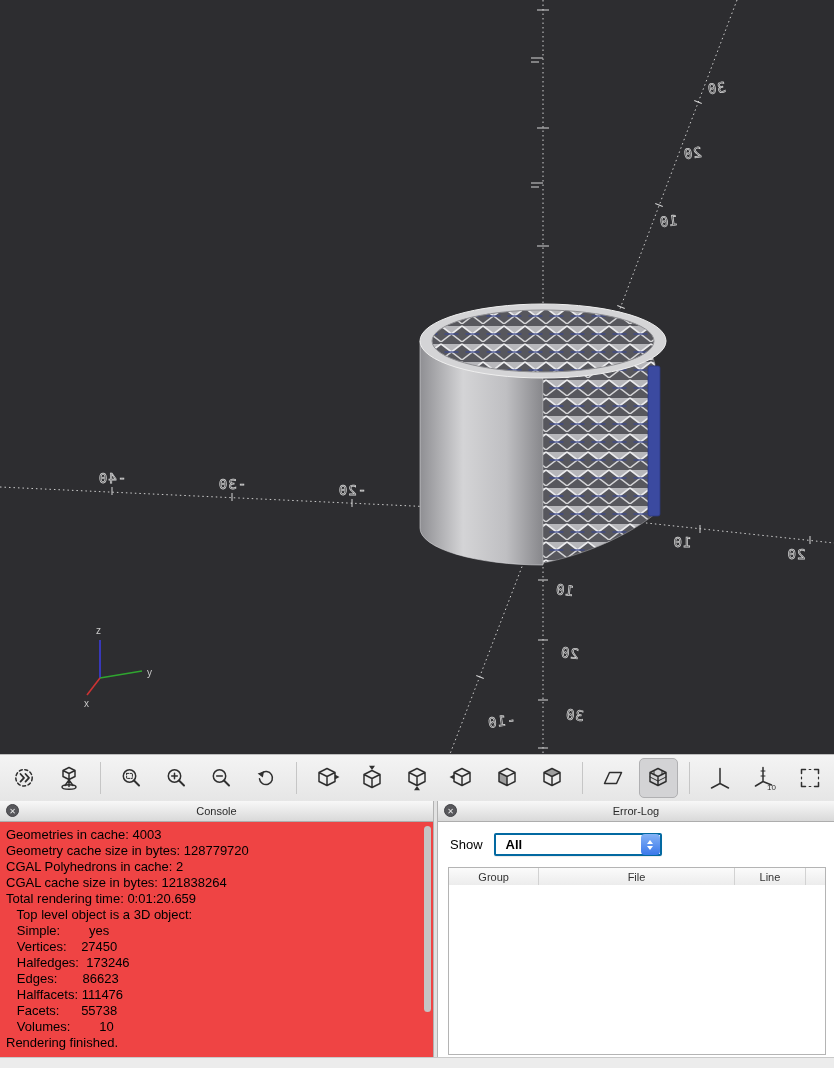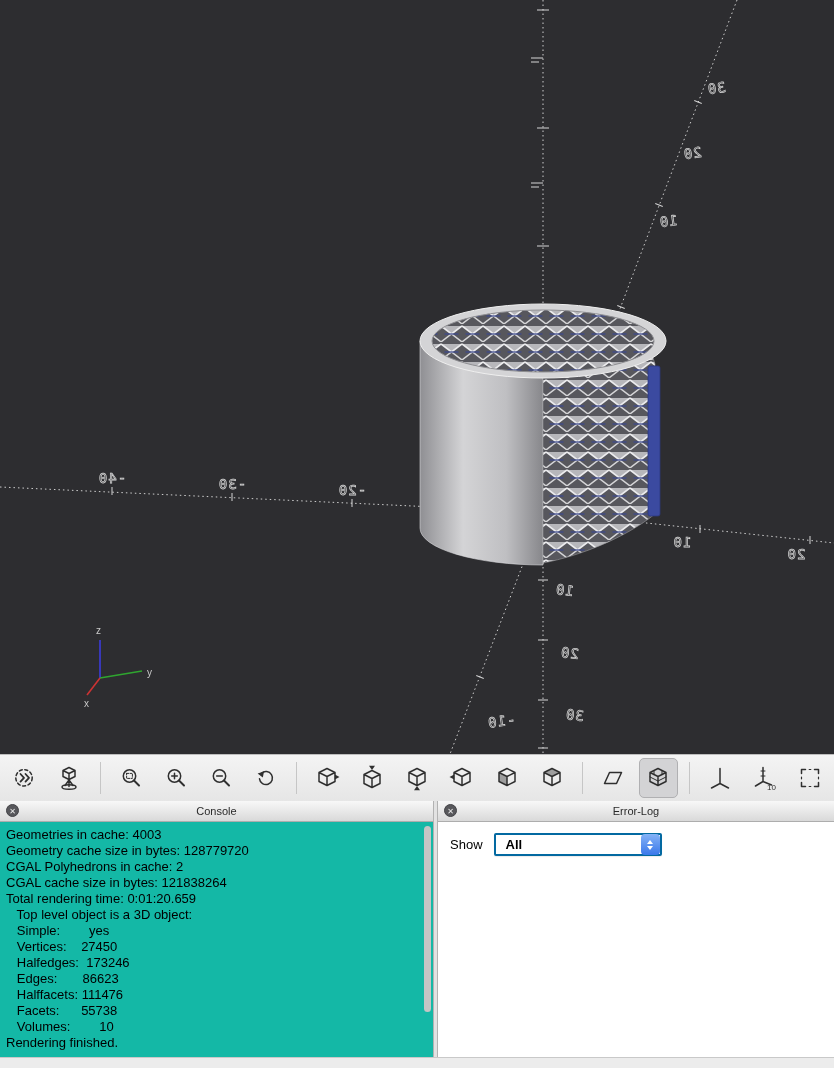--- a/index.html
+++ b/index.html
@@ -30,21 +30,21 @@
   .divider{width:3px;background:#e2e2e2;border-right:1px solid #b2b2b2;flex:none;}
   .error-panel{flex:1;}
 
   .panel-header{position:relative;height:20px;background:linear-gradient(#f8f8f8,#d9d9d9);
                 border-bottom:1px solid #adadad;}
   .panel-title{display:block;text-align:center;font-size:11px;line-height:20px;color:#2a2a2a;}
   .close-btn{position:absolute;left:6px;top:3px;width:13px;height:13px;border-radius:50%;
              background:#58585c;color:#ededed;font-size:8px;line-height:13px;text-align:center;
              border:1px solid #434347;box-sizing:border-box;cursor:pointer;}
 
-  .console-body{position:absolute;top:21px;left:0;right:0;bottom:0;background:#14b8a6;overflow:hidden;}
+  .console-body{position:absolute;top:21px;left:0;right:0;bottom:0;background:#ef4444;overflow:hidden;}
   .console-body pre{margin:0;padding:5px 10px 0 6px;font-family:"Liberation Sans",sans-serif;
                     font-size:13px;line-height:16px;color:#000;white-space:pre;}
   .vscroll{position:absolute;top:2px;right:1px;width:8px;bottom:12px;}
   .vthumb{position:absolute;top:2px;left:0;width:7px;height:80%;border-radius:4px;background:#c5c5c5;}
 
   .error-body{position:absolute;top:21px;left:0;right:0;bottom:0;background:#fff;}
   .filter-row{display:flex;align-items:center;gap:11px;padding:11px 0 0 12px;}
   .show-label{font-size:13px;font-weight:400;color:#000;}
   .dropdown{width:168px;height:23px;box-sizing:border-box;border:2px solid #0369a1;border-radius:2px;
             background:#fff;display:flex;align-items:center;justify-content:space-between;
@@ -314,18 +314,26 @@
         <div class="filter-row">
           <span class="show-label">Show</span>
           <div class="dropdown">
             <span class="dd-value">All</span>
             <span class="dd-btn">
               <span class="tri-up"></span>
               <span class="tri-down"></span>
             </span>
           </div>
         </div>
+        <div class="error-table">
+          <div class="thead" id="error-thead">
+              <div class="th">Group</div>
+              <div class="th">File</div>
+              <div class="th">Line</div>
+            </div>
+          <div class="tbody"></div>
+        </div>
       </div>
     </section>
   </div>
 
   <div class="bottom-strip"></div>
 </div>
 
 </body></html>

